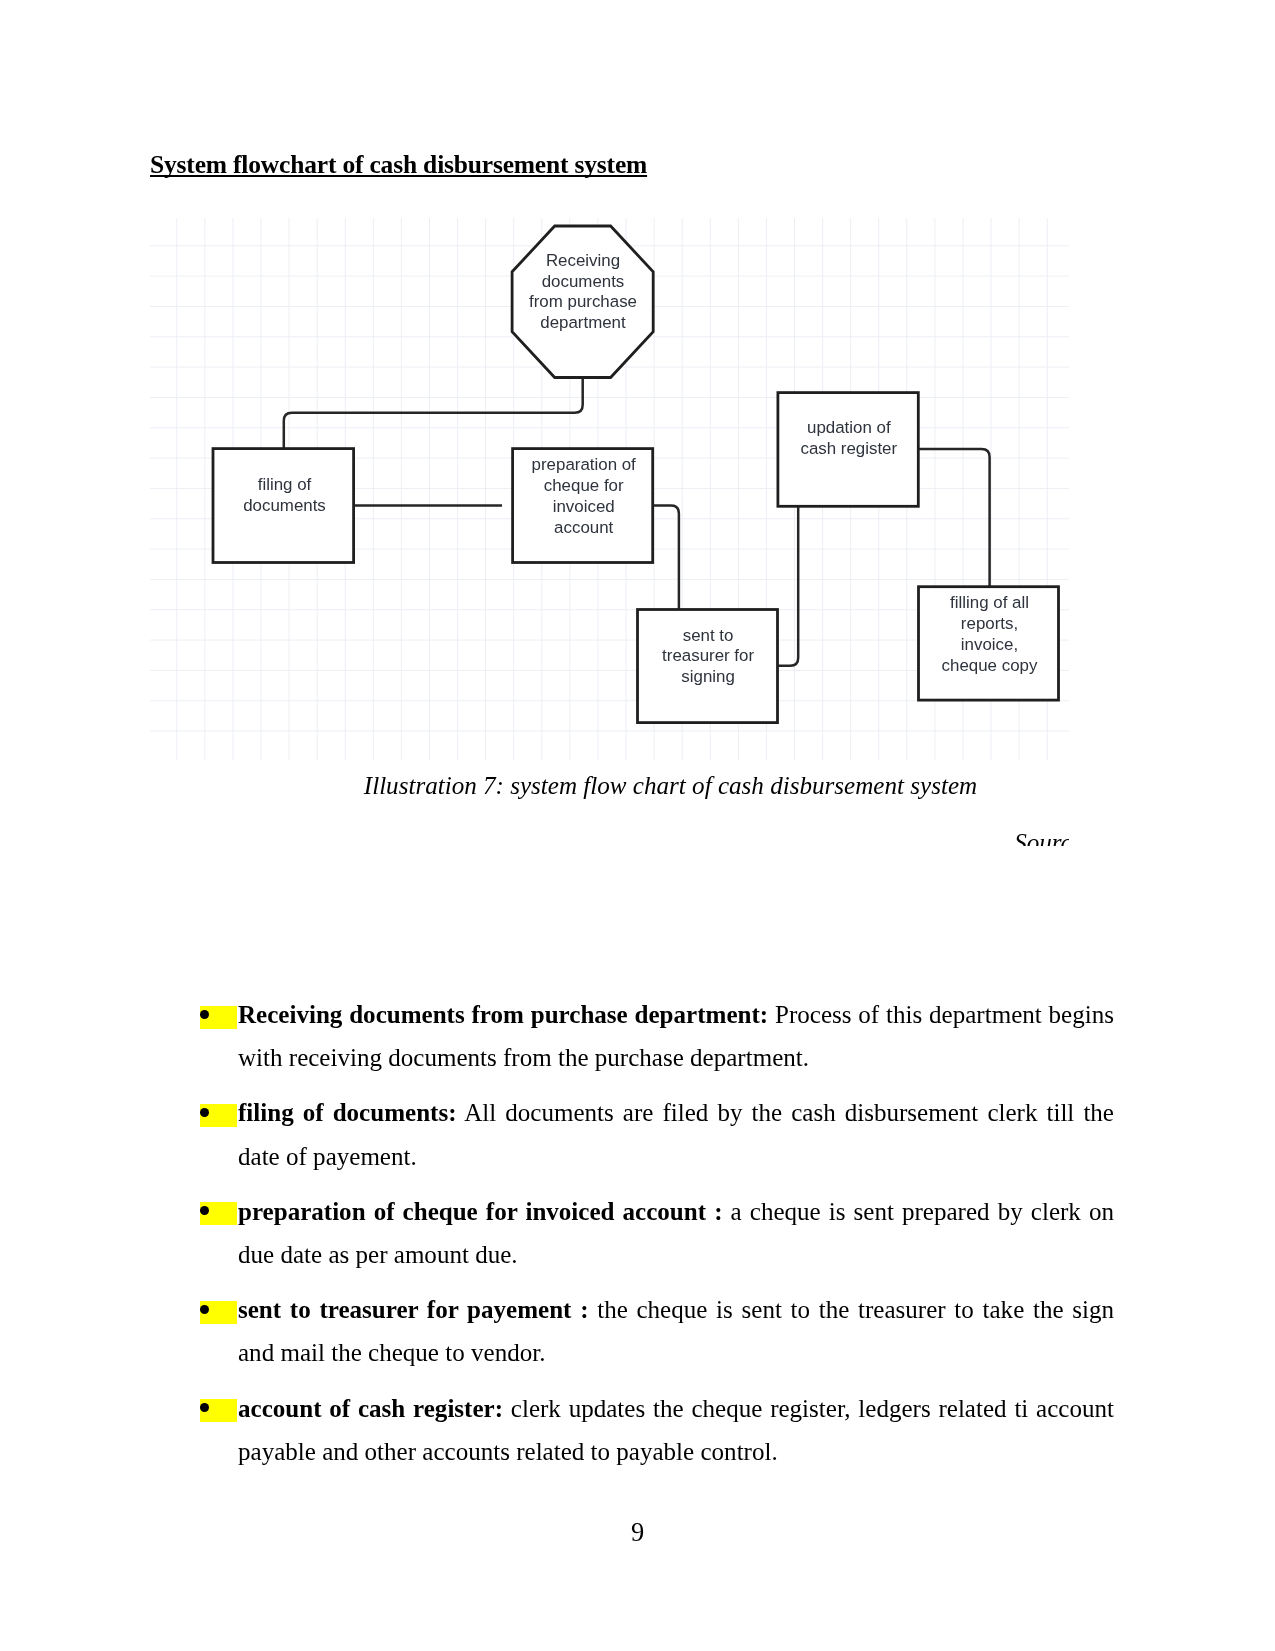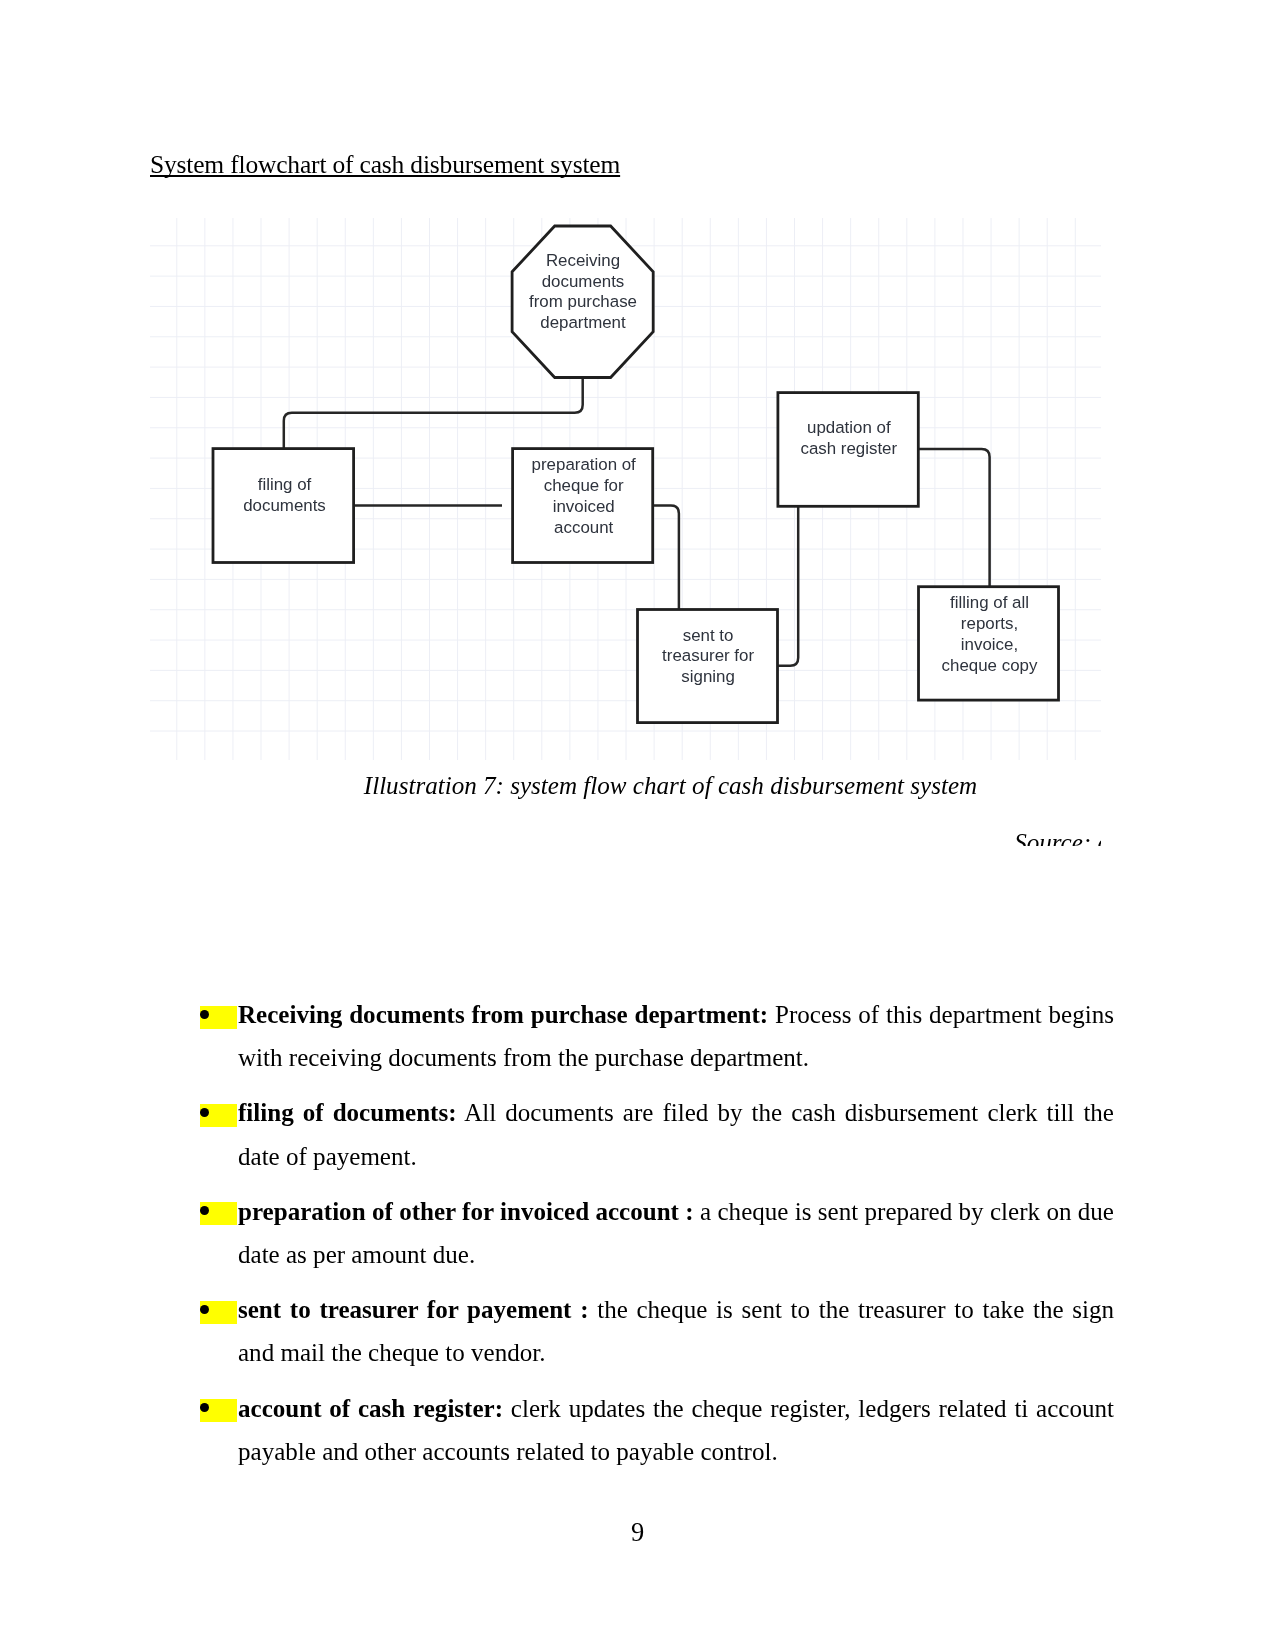--- a/index.html
+++ b/index.html
@@ -8,25 +8,26 @@
     font-family:"Liberation Serif", serif; color:#000;
     -webkit-font-smoothing:antialiased;
   }
   .page { position:absolute; inset:0; }
 
   
   #doc-heading{
     position:absolute; left:150px; top:150px;
     font-size:25.5px; line-height:30px; letter-spacing:-0.18px;
     white-space:nowrap;
+    font-weight:bold;
   }
   #doc-heading span{ text-decoration:underline; text-underline-offset:1.5px; text-decoration-thickness:1.6px; text-decoration-skip-ink:none; }
 
   
-  #figure-clip{ position:absolute; left:0px; top:218px; width:1069px; height:627.5px; overflow:hidden;padding-left:32px; }
+  #figure-clip{ position:absolute; left:0px; top:218px; width:1069px; height:627.5px; overflow:hidden; }
   #figure-wrap{ position:absolute; left:150px; top:0px; width:978px; height:542px; }
   #figure-grid{ position:absolute; left:0; top:0; width:978px; height:542px;
     background-image:
       linear-gradient(to right, #eceef5 1.2px, transparent 1.2px),
       linear-gradient(to bottom, #eceef5 1.2px, transparent 1.2px);
     background-size:28.08px 30.33px;
     background-position:26.3px 27.3px;
   }
   #figure-svg{ position:absolute; left:0; top:0; }
   .fc-label{ font-family:"Liberation Sans", sans-serif; font-size:16.9px; fill:#2e333d; }
@@ -92,20 +93,20 @@
       </g>
     </svg>
     </div>
     <div class="cap" id="caption-1">Illustration 7: system flow chart of cash disbursement system</div>
     <div class="cap" id="caption-2">Source: created by author</div>
   </div>
 
   <div id="bullet-list">
       <p class="bi"><span class="hl"></span><span class="dot"></span><b>Receiving documents from purchase department:</b><span> Process of this department begins with receiving documents from the purchase department.</span></p>
       <p class="bi"><span class="hl"></span><span class="dot"></span><b>filing of documents:</b><span> All documents are filed by the cash disbursement clerk till the date of payement.</span></p>
-      <p class="bi"><span class="hl"></span><span class="dot"></span><b>preparation of other for invoiced account :</b><span> a cheque is sent prepared by clerk on due date as per amount due.</span></p>
+      <p class="bi"><span class="hl"></span><span class="dot"></span><b>preparation of cheque for invoiced account :</b><span> a cheque is sent prepared by clerk on due date as per amount due.</span></p>
       <p class="bi"><span class="hl"></span><span class="dot"></span><b>sent to treasurer for payement :</b><span> the cheque is sent to the treasurer to take the sign and mail the cheque to vendor.</span></p>
       <p class="bi"><span class="hl"></span><span class="dot"></span><b>account of cash register:</b><span> clerk updates the cheque register, ledgers related ti account payable and other accounts related to payable control.</span></p>
     </div>
 
   <div id="page-number">9</div>
 
 </div>
 
 </body></html>

